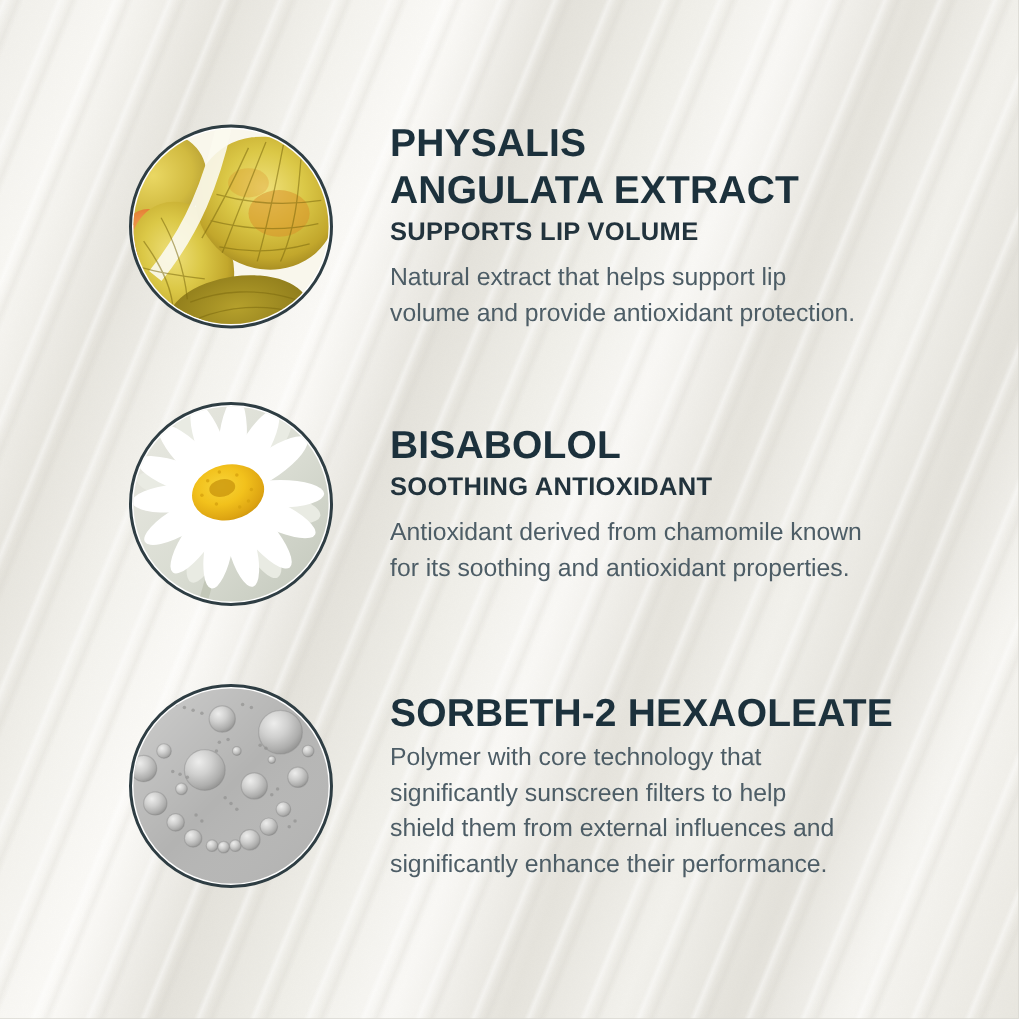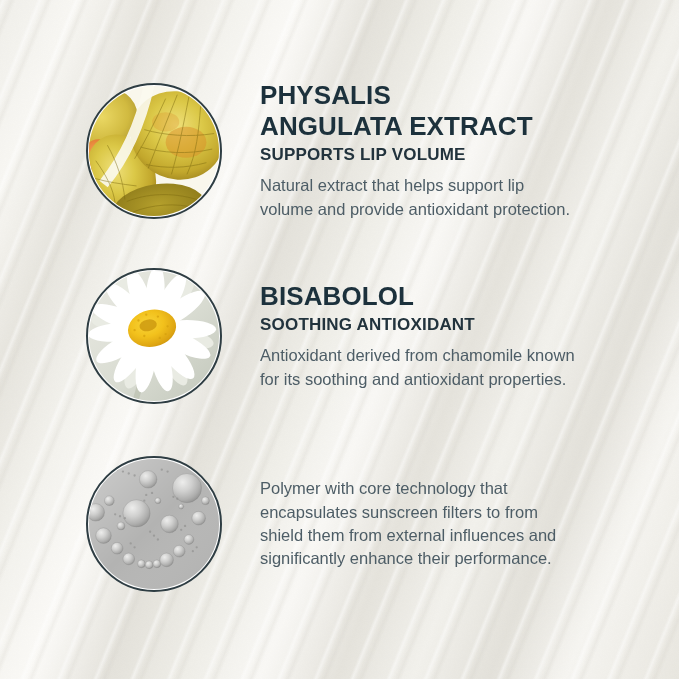--- a/index.html
+++ b/index.html
@@ -264,20 +264,21 @@
               <circle cx="48" cy="92" r="1.2"></circle>
             <circle cx="88" cy="40" r="1.2"></circle>
               <circle cx="92" cy="42" r="1.2"></circle>
             <circle cx="112" cy="92" r="1.2"></circle>
               <circle cx="108" cy="96" r="1.2"></circle>
           </g>
         </g>
       </svg>
     </div>
     <div class="copy">
+      <h2 class="heading">SORBETH-2 HEXAOLEATE</h2>
       <p class="bodytext">Polymer with core technology that
-encapsulates sunscreen filters to from
+significantly sunscreen filters to help
 shield them from external influences and
 significantly enhance their performance.</p>
     </div>
   </div>
 
 </div>
 
 </body></html>

